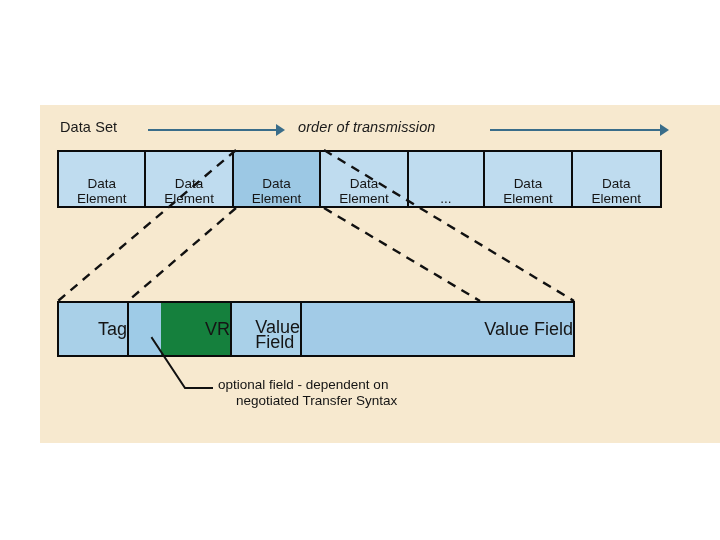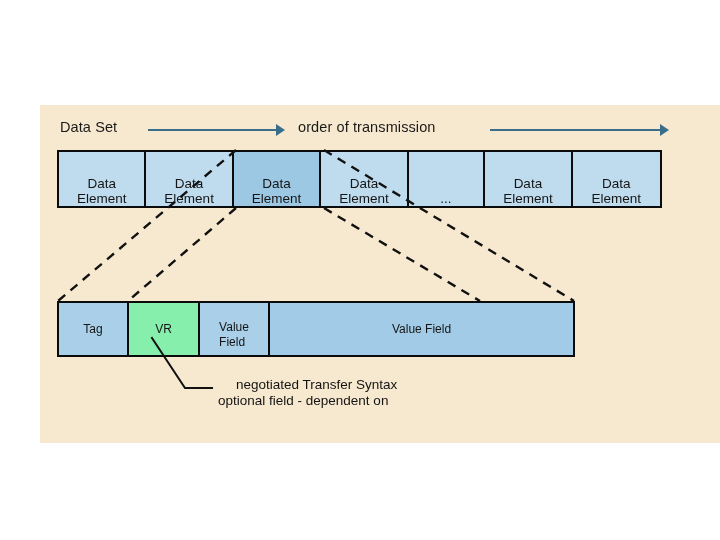--- a/index.html
+++ b/index.html
@@ -38,21 +38,21 @@
     height: 24px;
   }
   .hdr-label {
     position: absolute;
     font-size: 14.5px;
     color: #1a1a1a;
     white-space: nowrap;
     letter-spacing: 0.1px;
   }
   #data-set-label { left: 20px; top: 2px; }
-  #transmission-label { left: 258px; top: 2px; }
+  #transmission-label { left: 258px; top: 2px; font-style: italic; }
 
   .arrow-line {
     position: absolute;
     height: 2px;
     background: #3a6d8a;
     top: 12px;
   }
   .arrow-head {
     position: absolute;
     top: 7px;
@@ -107,29 +107,29 @@
     box-sizing: border-box;
     display: flex;
     background: #9ecbe7;
   }
   .fld {
     position: relative;
     border-right: 2.5px solid #0b0b0b;
     box-sizing: border-box;
     display: flex;
     align-items: center;
-    justify-content: center;
+    justify-content: flex-end;
     text-align: center;
-    font-size: 12px;
+    font-size: 18px;
     line-height: 15px;
     color: #151515;
   }
   .fld:last-child { border-right: none; border-radius: 9px; }
   #fld-tag          { width: 70px;  background: #a9d0e8; }
-  #fld-vr           { width: 71px;  background: #86efac; }
+  #fld-vr           { width: 71px;  background: #15803d; margin-left: 32px; }
   #fld-valuelength  { width: 70px;  background: #a9d0e8; }
   #fld-valuefield   { flex: 1;      background: #a2cbe7; }
   #fld-valuelength .fld-text { text-align: left; margin-top: 12px; }
 
   
   #connectors {
     position: absolute;
     left: 0; top: 0;
     width: 640px; height: 338px;
     pointer-events: none;
@@ -245,18 +245,18 @@
       </div>
     </div>
 
     <svg id="vr-callout" viewBox="0 0 640 338">
       <g stroke="#111111" stroke-width="2" fill="none" stroke-linecap="square">
         <polyline points="112,233 145,283 172,283"></polyline>
       </g>
     </svg>
 
     <div id="callout-text">
+      <div id="callout-line1">optional field - dependent on</div>
       <div id="callout-line2">negotiated Transfer Syntax</div>
-      <div id="callout-line1">optional field - dependent on</div>
     </div>
 
   </div>
 </div>
 
 </body></html>

